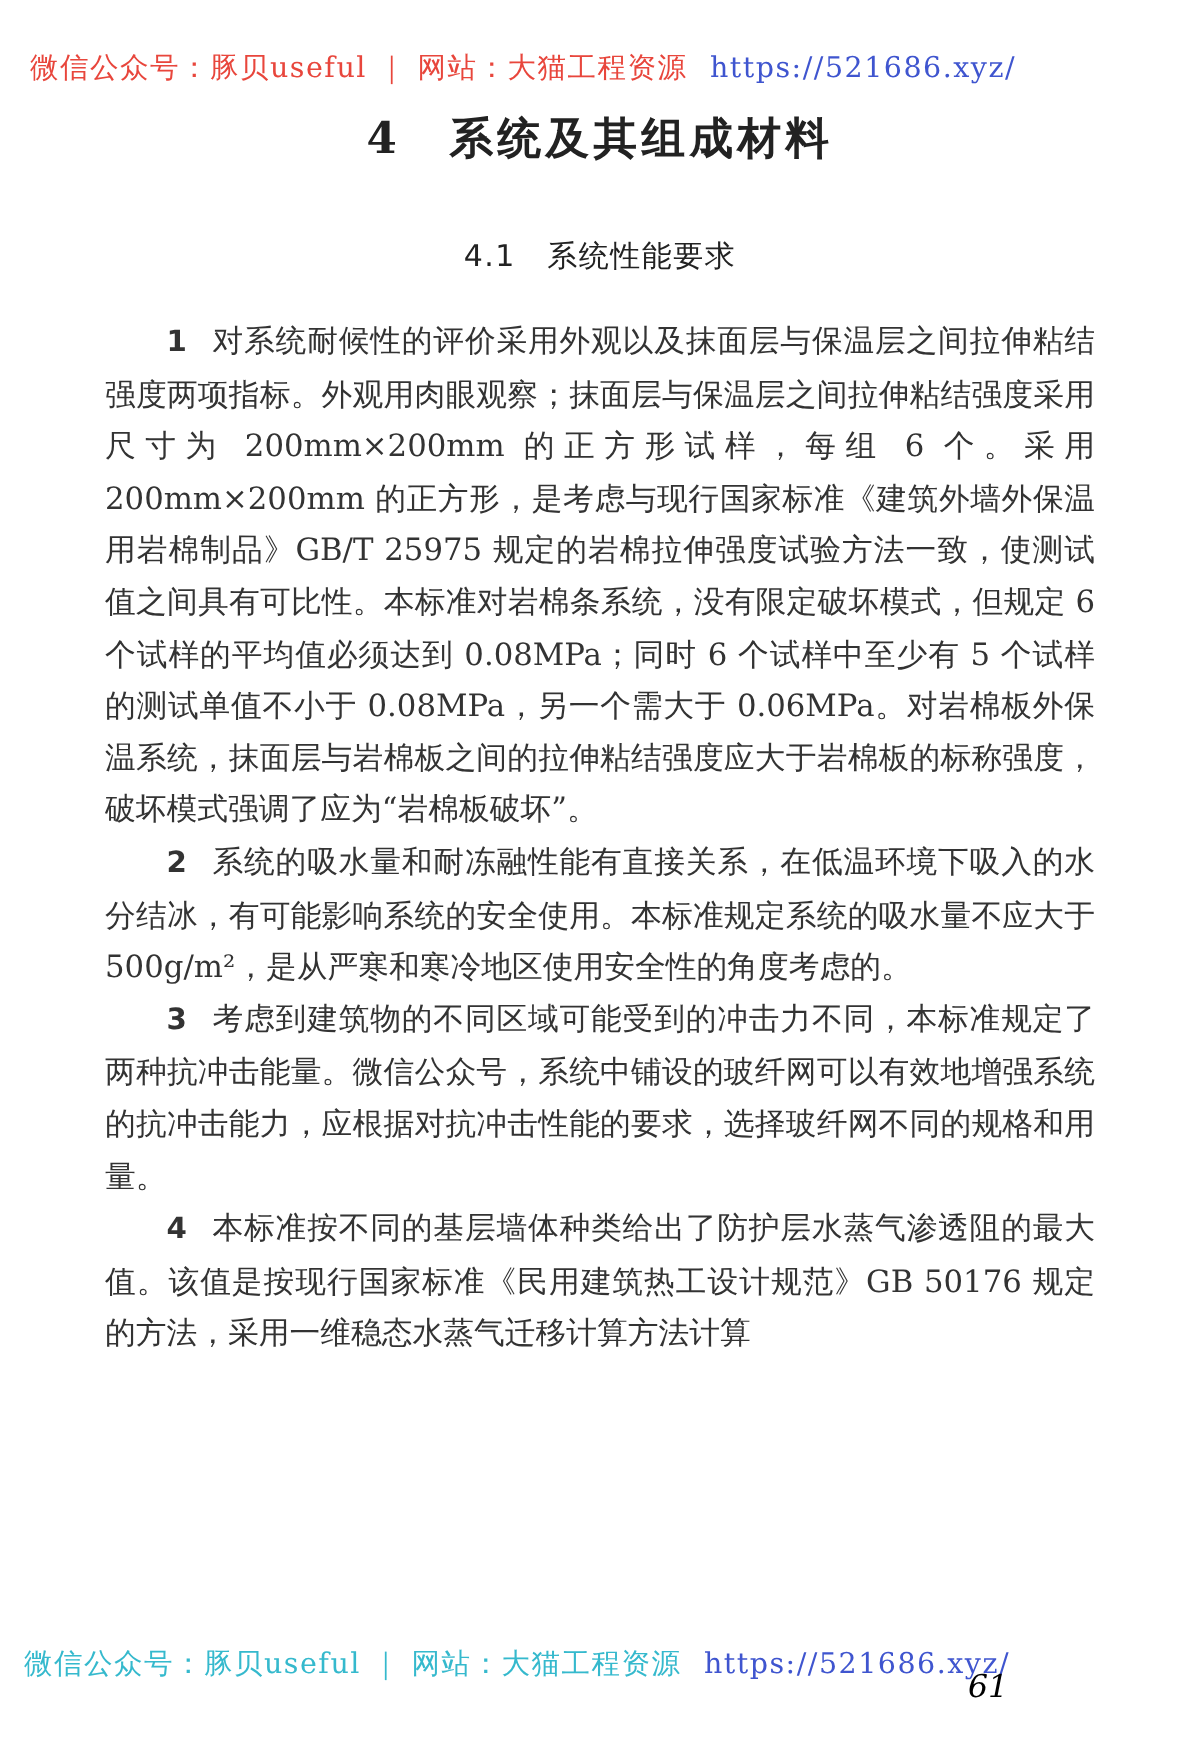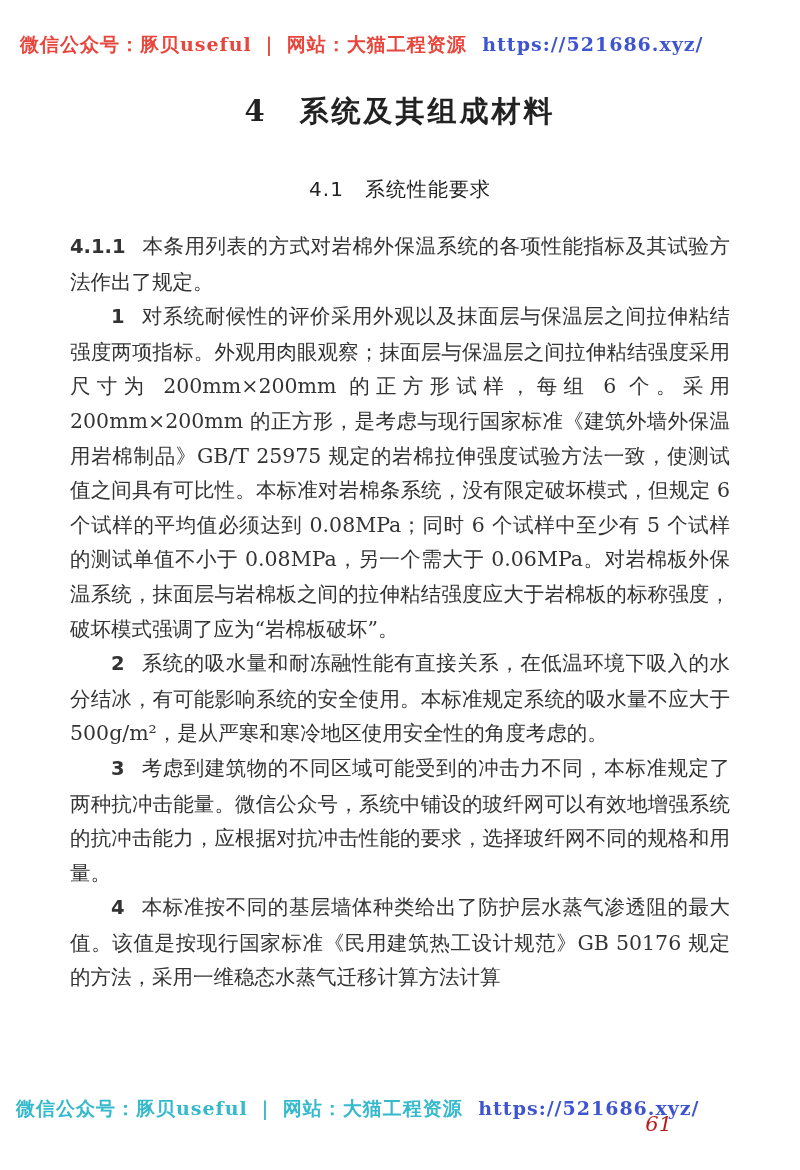--- a/index.html
+++ b/index.html
@@ -13,36 +13,35 @@
   }
   .page{position:absolute;inset:0;}
 
   
   .watermark{
     position:absolute;
     white-space:nowrap;
     font-size:19px;
     letter-spacing:1px;
     font-family:"DejaVu Serif","Liberation Serif",serif;
-    font-weight:bold;
   }
   .wm-top{top:32px;left:20px;}
   .wm-bottom{top:1096px;left:16px;}
   .wm-top .wm-text{color:#e8463c;}
   .wm-bottom .wm-text{color:#35b9cd;}
   .wm-url{color:#3f55cf;margin-left:8px;}
 
   
   .content{
     position:absolute;
     top:0;left:70px;right:70px;
   }
   h1.chapter{
     margin:0;
-    padding-top:92px;
+    padding-top:73px;
     text-align:center;
     font-size:29px;
     font-weight:600;
     letter-spacing:3px;
     color:#222;
   }
   h2.section{
     margin:44px 0 0 0;
     text-align:center;
     font-size:20px;
@@ -67,42 +66,39 @@
     font-size:19.5px;
   }
 
   
   .page-number{
     position:absolute;
     top:1112px;
     right:128px;
     font-size:21px;
     font-style:italic;
-    color:#b91c1c;
+    color:#000000;
     font-family:"DejaVu Serif","Liberation Serif",serif;
   }
 </style>
 </head>
 <body>
 
 <div class="page">
 
   <div class="watermark wm-top">
     <span class="wm-text">微信公众号：豚贝useful ｜ 网站：大猫工程资源</span>
     <span class="wm-url">https://521686.xyz/</span>
   </div>
 
   <div class="content">
     <h1 class="chapter">4　系统及其组成材料</h1>
     <h2 class="section">4.1　系统性能要求</h2>
 
     <div class="body-text">
-      <p class="para">
-        <span class="plabel">4.1.1</span><span>本条用列表的方式对岩棉外保温系统的各项性能指标及其试验方法作出了规定。</span>
-      </p>
       <p class="para item">
         <span class="plabel">1</span><span>对系统耐候性的评价采用外观以及抹面层与保温层之间拉伸粘结强度两项指标。外观用肉眼观察；抹面层与保温层之间拉伸粘结强度采用尺寸为 200mm×200mm 的正方形试样，每组 6 个。采用 200mm×200mm 的正方形，是考虑与现行国家标准《建筑外墙外保温用岩棉制品》GB/T 25975 规定的岩棉拉伸强度试验方法一致，使测试值之间具有可比性。本标准对岩棉条系统，没有限定破坏模式，但规定 6 个试样的平均值必须达到 0.08MPa；同时 6 个试样中至少有 5 个试样的测试单值不小于 0.08MPa，另一个需大于 0.06MPa。对岩棉板外保温系统，抹面层与岩棉板之间的拉伸粘结强度应大于岩棉板的标称强度，破坏模式强调了应为“岩棉板破坏”。</span>
       </p>
       <p class="para item">
         <span class="plabel">2</span><span>系统的吸水量和耐冻融性能有直接关系，在低温环境下吸入的水分结冰，有可能影响系统的安全使用。本标准规定系统的吸水量不应大于 500g/m²，是从严寒和寒冷地区使用安全性的角度考虑的。</span>
       </p>
       <p class="para item">
         <span class="plabel">3</span><span>考虑到建筑物的不同区域可能受到的冲击力不同，本标准规定了两种抗冲击能量。微信公众号，系统中铺设的玻纤网可以有效地增强系统的抗冲击能力，应根据对抗冲击性能的要求，选择玻纤网不同的规格和用量。</span>
       </p>
       <p class="para item">

